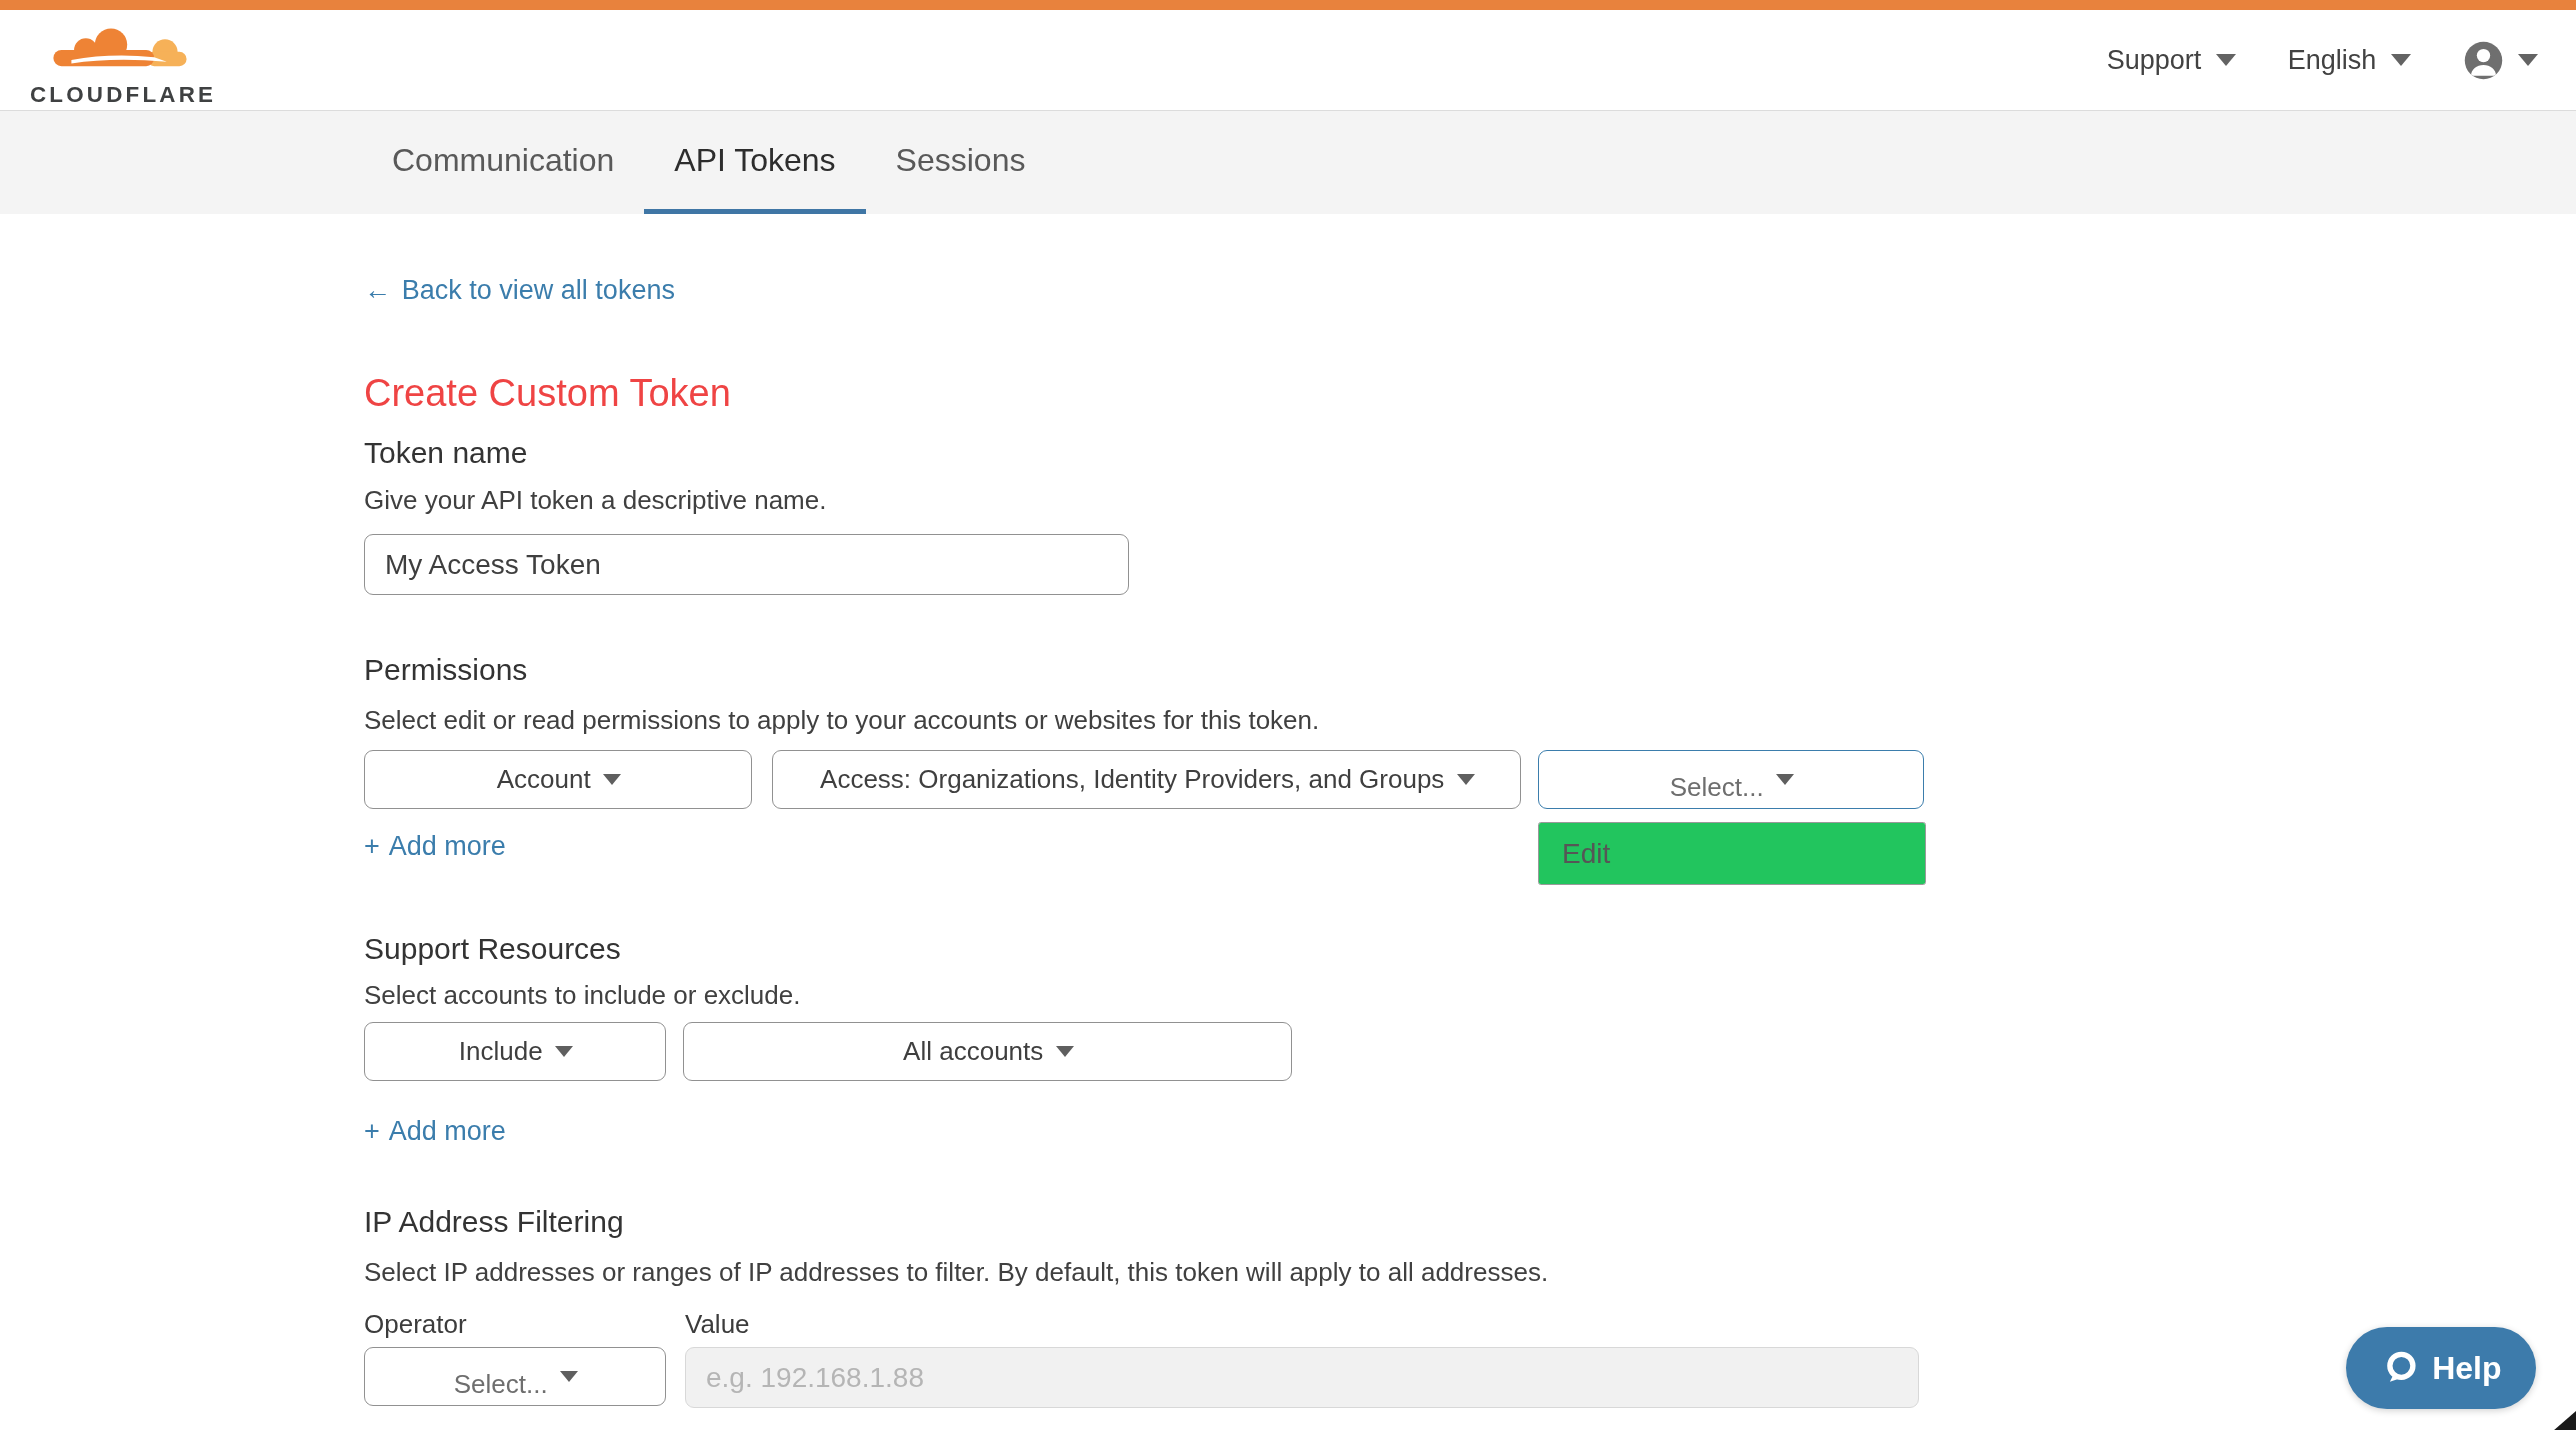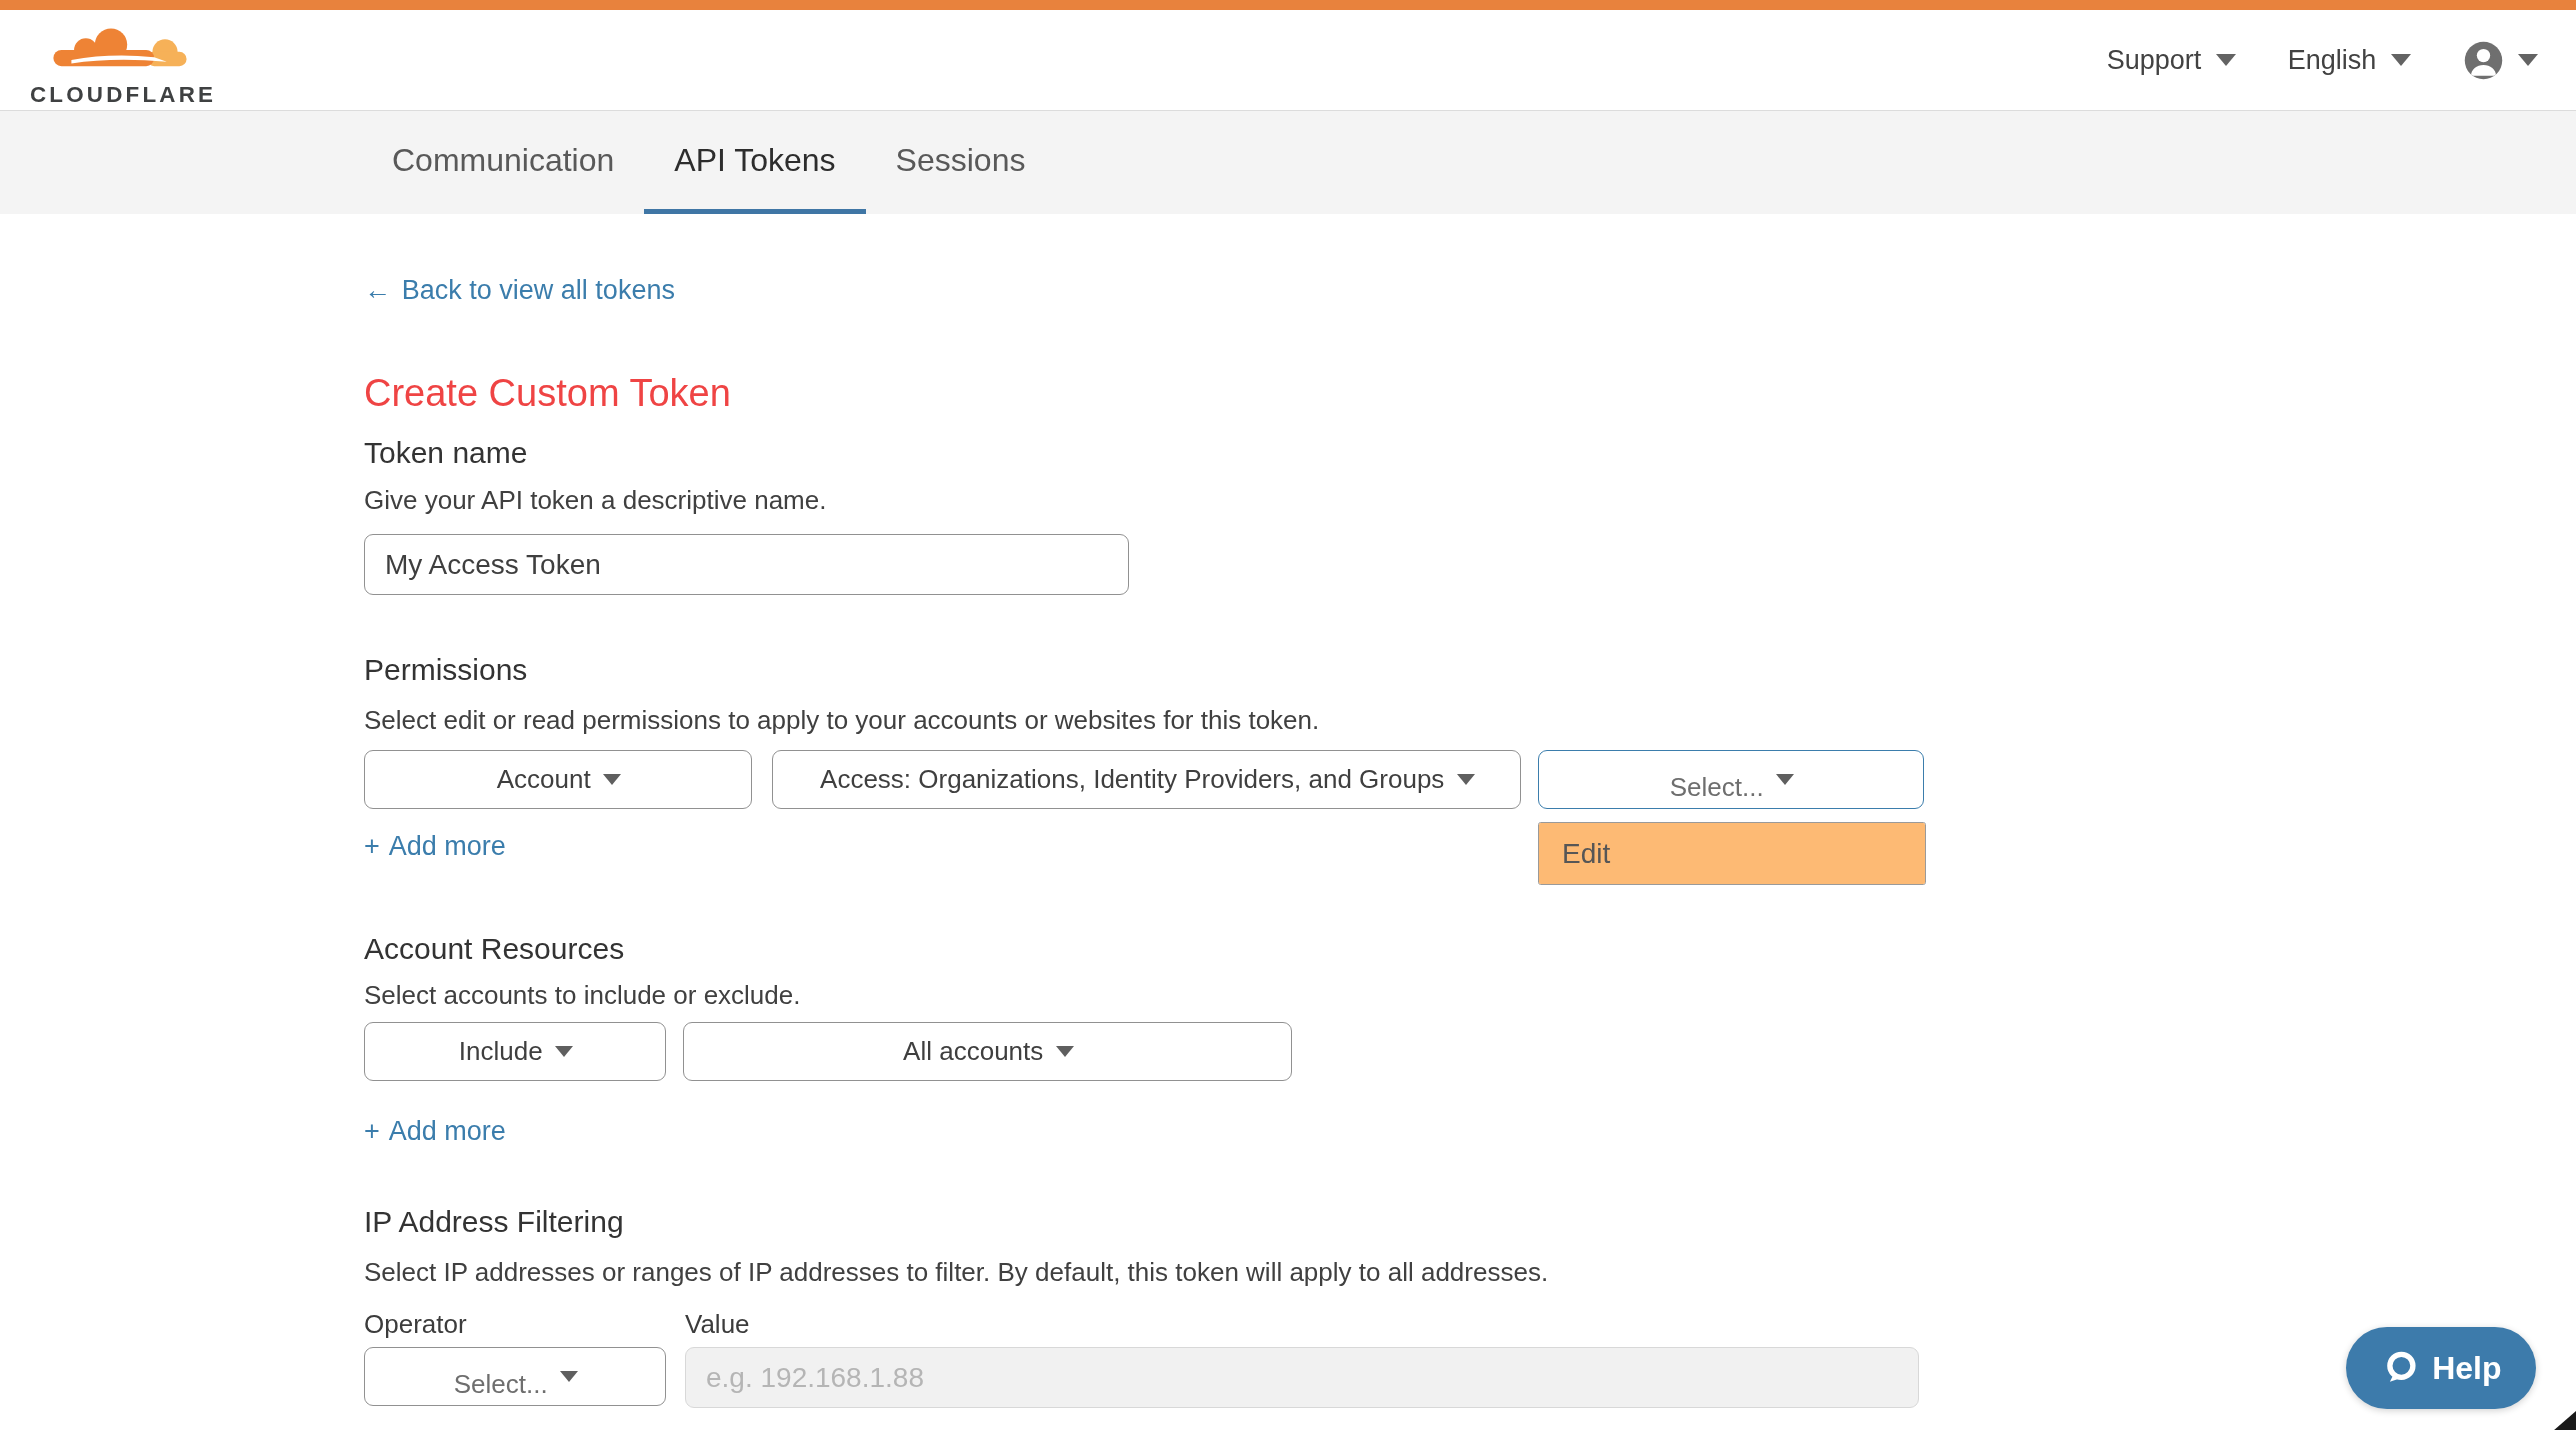--- a/index.html
+++ b/index.html
@@ -32,21 +32,21 @@
   .text-input.disabled::placeholder{color:#b5b5b5;}
 
   .dd{position:absolute;box-sizing:border-box;height:59px;border:1.8px solid #919191;border-radius:9px;background:#fff;display:flex;align-items:center;justify-content:center;padding:0 18px 0 20px;font-size:26px;color:#3f3f3f;cursor:pointer;}
   .dd .chev{width:0;height:0;border-left:9px solid transparent;border-right:9px solid transparent;border-top:11.7px solid #5f5f5f;flex:none;margin-left:12.6px;}
   .dd.focused{border-color:#3b7dac;}
   .dd .ph{color:#6e6e6e;margin-top:16px;}
 
   .menu{position:absolute;box-sizing:border-box;background:#fff;border:1.8px solid #9a9a9a;border-radius:2.7px;overflow:hidden;z-index:5;}
   .menu-item{display:flex;align-items:center;padding-left:23px;font-size:28px;cursor:pointer;}
   .menu-item.hl{background:#e7e7e7;color:#3c3c3c;height:66px;}
-  .menu-item.plain{background:#fdba74;color:#565656;height:61px;}
+  .menu-item.plain{background:#22c55e;color:#565656;height:61px;}
 
   .add-more{position:absolute;left:364px;font-size:27px;color:#3b7dac;cursor:pointer;display:flex;align-items:center;gap:9px;}
   .field-label{position:absolute;font-size:26px;color:#3c3c3c;}
 
   .help-btn{position:absolute;left:2346px;top:1327px;width:190px;height:82px;background:#3d7bab;border-radius:41px;display:flex;align-items:center;justify-content:center;gap:12.6px;cursor:pointer;box-shadow:0 1.8px 7.2px rgba(0,0,0,0.18);}
   .help-label{color:#fff;font-size:32px;font-weight:bold;}
 
   .corner-artifact{position:absolute;right:0;bottom:0;width:0;height:0;border-left:23px solid transparent;border-bottom:20px solid #1a1a1a;}
 </style>
 </head>
@@ -137,21 +137,21 @@
 
   <div class="menu" style="left:1538px;top:822px;width:388px;">
     <div class="menu-item plain">Edit</div>
   </div>
 
   <div class="add-more" style="top:831px;">
     <span>+</span>
     <span>Add more</span>
   </div>
 
-  <div class="sec-head" style="top:932px;">Account Resources</div>
+  <div class="sec-head" style="top:932px;">Support Resources</div>
   <div class="sec-desc" style="top:980px;">Select accounts to include or exclude.</div>
 
   <div class="dd" style="left:364px;top:1022px;width:302px;">
     <span>Include</span>
     <span class="chev"></span>
   </div>
   <div class="dd" style="left:683px;top:1022px;width:609px;">
     <span>All accounts</span>
     <span class="chev"></span>
   </div>

